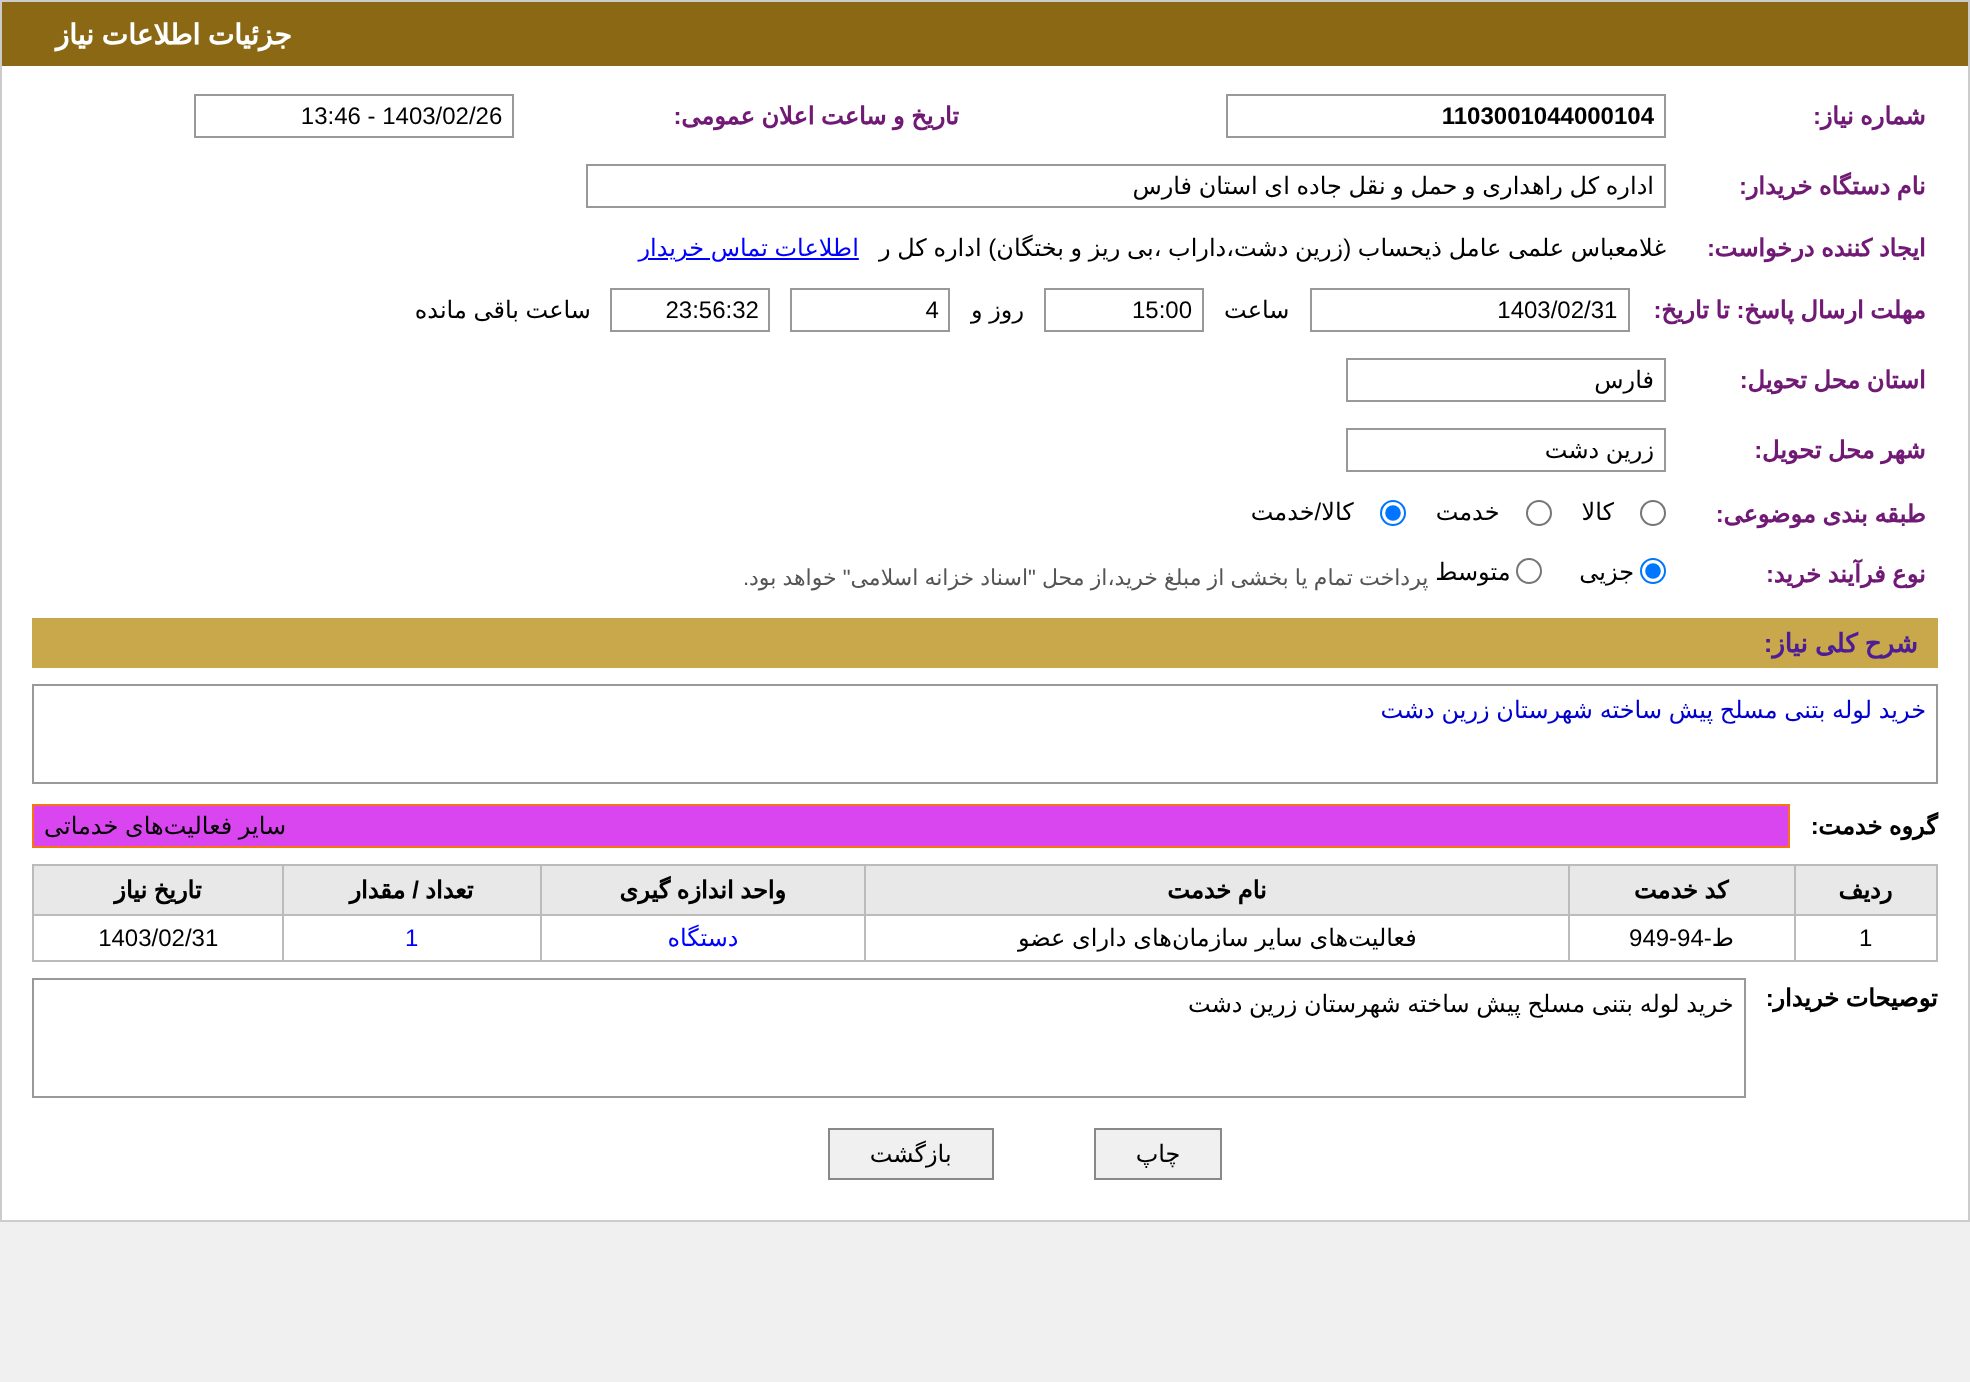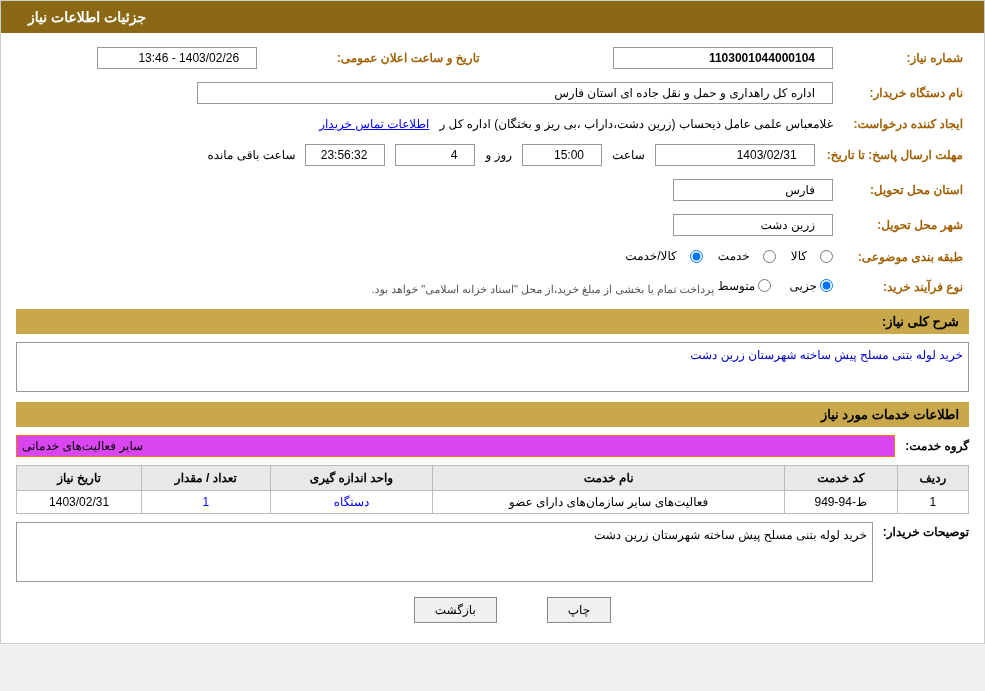--- a/index.html
+++ b/index.html
@@ -21,48 +21,48 @@
       text-align: left;
       padding: 8px 27px;
       font-size: 14px;
       font-weight: bold;
     }
     .content {
       padding: 10px 15px;
     }
     .section-header {
       background: #c8a84b;
-      color: #000000;
+      color: #4c1d95;
       padding: 5px 10px;
       font-size: 13px;
       font-weight: bold;
       margin: 10px 0 8px 0;
     }
     .info-table {
       width: 100%;
       border-collapse: collapse;
       margin-bottom: 5px;
     }
     .info-table td {
       padding: 4px 6px;
       vertical-align: middle;
     }
     .label-cell {
-      color: #a16207;
+      color: #701a75;
       font-weight: bold;
       white-space: nowrap;
       width: 130px;
     }
     .value-cell {
       text-align: right;
     }
     .input-box {
       border: 1px solid #999;
       background: #fff;
-      padding: 3px 17px;
+      padding: 3px 5px;
       display: inline-block;
       min-width: 80px;
     }
     .input-wide {
       width: 220px;
       font-weight: bold;
     }
     .input-medium {
       width: 160px;
     }
@@ -201,21 +201,21 @@
         </td>
       </tr>
     </tbody>
       </table>
 
     <table class="info-table">
       <tbody>
           <tr>
         <td class="label-cell">نام دستگاه خریدار:</td>
         <td class="value-cell">
-          <span class="input-box" style="width:636px;">اداره کل راهداری و حمل و نقل جاده ای استان فارس</span>
+          <span class="input-box" style="width:540px;">اداره کل راهداری و حمل و نقل جاده ای استان فارس</span>
         </td>
       </tr>
     </tbody>
       </table>
 
     <table class="info-table">
       <tbody>
           <tr>
         <td class="label-cell">ایجاد کننده درخواست:</td>
         <td class="value-cell">
@@ -315,23 +315,20 @@
     </tbody>
       </table>
 
     <div class="section-header">
       <span>شرح کلی نیاز:</span>
     </div>
     <div style="margin-bottom:10px;">
       <div class="description-box">خرید لوله بتنی مسلح پیش ساخته شهرستان زرین دشت</div>
     </div>
 
-    <div class="section-header">
-      <span>اطلاعات خدمات مورد نیاز</span>
-    </div>
 
     <div class="group-row">
       <span class="group-label">گروه خدمت:</span>
       <span class="group-value-box">سایر فعالیت‌های خدماتی</span>
     </div>
 
     <table class="services-table">
       <thead>
         <tr>
           <th>ردیف</th>

